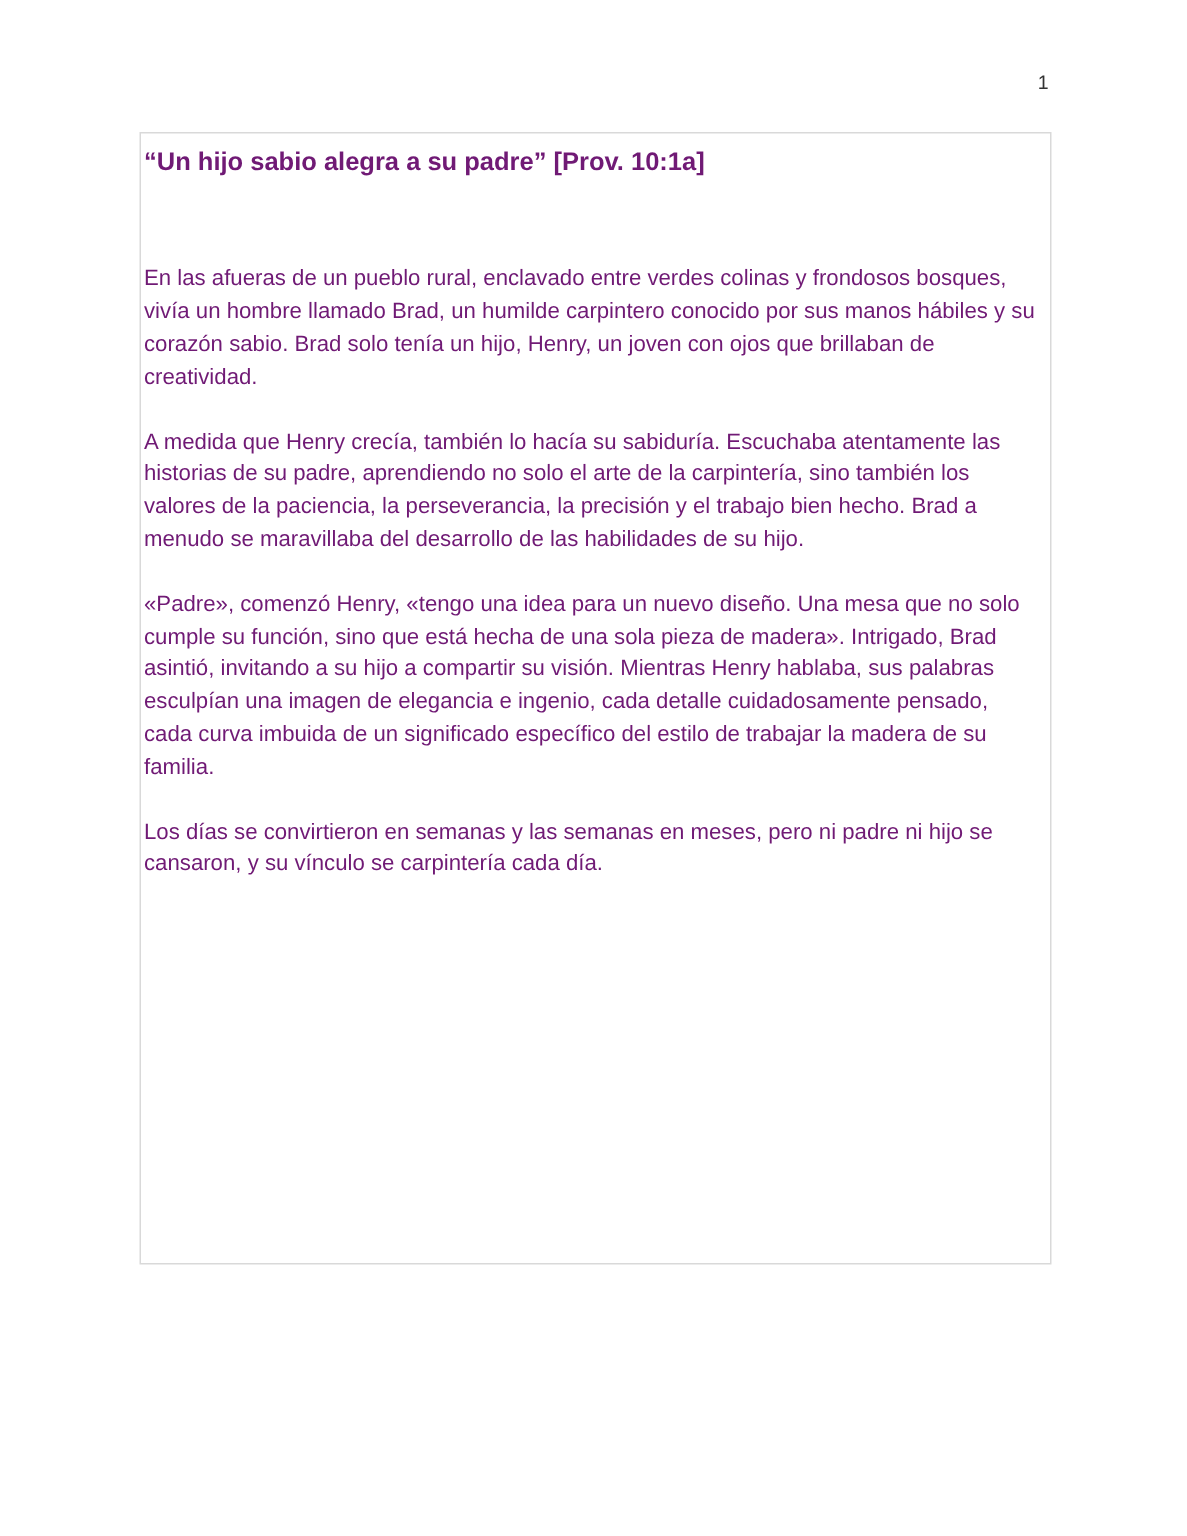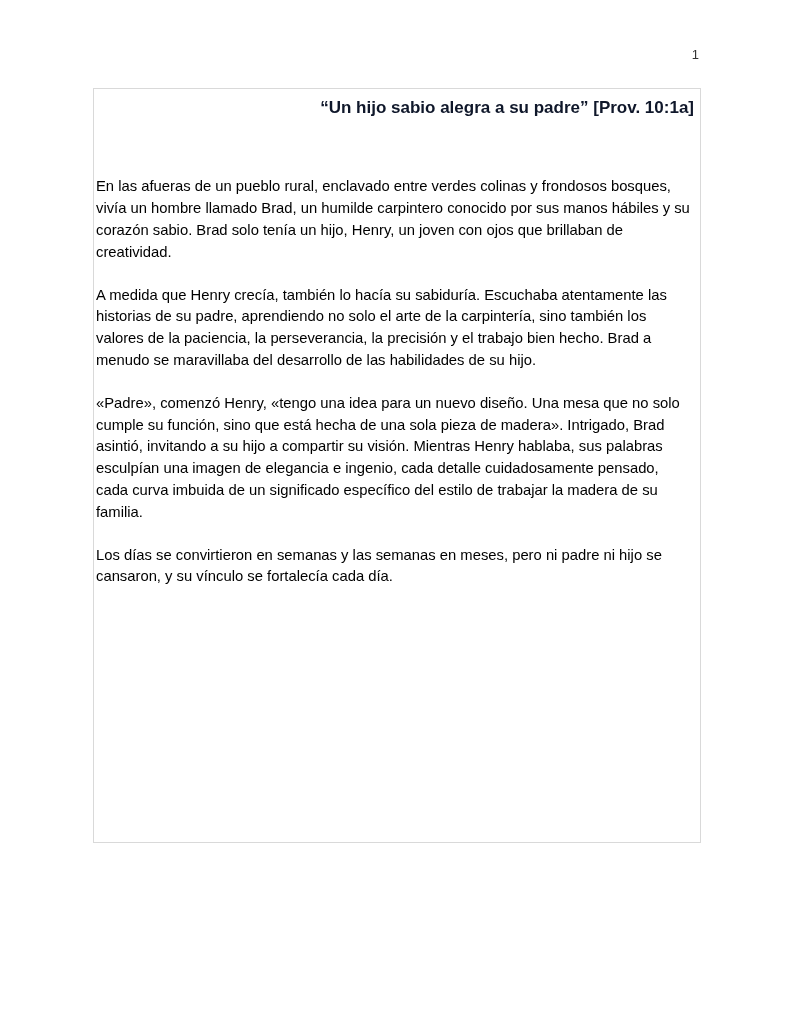--- a/index.html
+++ b/index.html
@@ -28,34 +28,34 @@
     left: 93px;
     top: 88px;
     width: 608px;
     height: 755px;
     border: 1px solid #d9d9d9;
     box-sizing: border-box;
     padding: 6px 6px 0 2px;
     background: #ffffff;
   }
   .title-block {
-    text-align: right;
+    text-align: left;
     font-weight: bold;
     font-size: 17px;
     line-height: 1.38;
-    color: #0f172a;
+    color: #701a75;
     margin-top: 1px;
   }
   .paragraphs {
     margin-top: 57px;
   }
   .body-para {
     font-size: 14.8px;
     line-height: 21.8px;
-    color: #000000;
+    color: #701a75;
     margin: 0 0 21px 0;
     text-align: left;
   }
 </style>
 </head>
 <body>
 
 <div class="page">
 
   <div class="page-number">1</div>
@@ -63,18 +63,18 @@
   <div class="content-box">
 
     <div class="title-block">
       <div>“Un hijo sabio alegra a su padre” [Prov. 10:1a]</div>
     </div>
 
     <div class="paragraphs">
       <p class="body-para">En las afueras de un pueblo rural, enclavado entre verdes colinas y frondosos bosques, vivía un hombre llamado Brad, un humilde carpintero conocido por sus manos hábiles y su corazón sabio. Brad solo tenía un hijo, Henry, un joven con ojos que brillaban de creatividad.</p>
       <p class="body-para">A medida que Henry crecía, también lo hacía su sabiduría. Escuchaba atentamente las historias de su padre, aprendiendo no solo el arte de la carpintería, sino también los valores de la paciencia, la perseverancia, la precisión y el trabajo bien hecho. Brad a menudo se maravillaba del desarrollo de las habilidades de su hijo.</p>
       <p class="body-para">«Padre», comenzó Henry, «tengo una idea para un nuevo diseño. Una mesa que no solo cumple su función, sino que está hecha de una sola pieza de madera». Intrigado, Brad asintió, invitando a su hijo a compartir su visión. Mientras Henry hablaba, sus palabras esculpían una imagen de elegancia e ingenio, cada detalle cuidadosamente pensado, cada curva imbuida de un significado específico del estilo de trabajar la madera de su familia.</p>
-      <p class="body-para">Los días se convirtieron en semanas y las semanas en meses, pero ni padre ni hijo se cansaron, y su vínculo se fortalecía cada día.</p>
+      <p class="body-para">Los días se convirtieron en semanas y las semanas en meses, pero ni padre ni hijo se cansaron, y su vínculo se carpintería cada día.</p>
     </div>
 
   </div>
 
 </div>
 
 </body></html>

